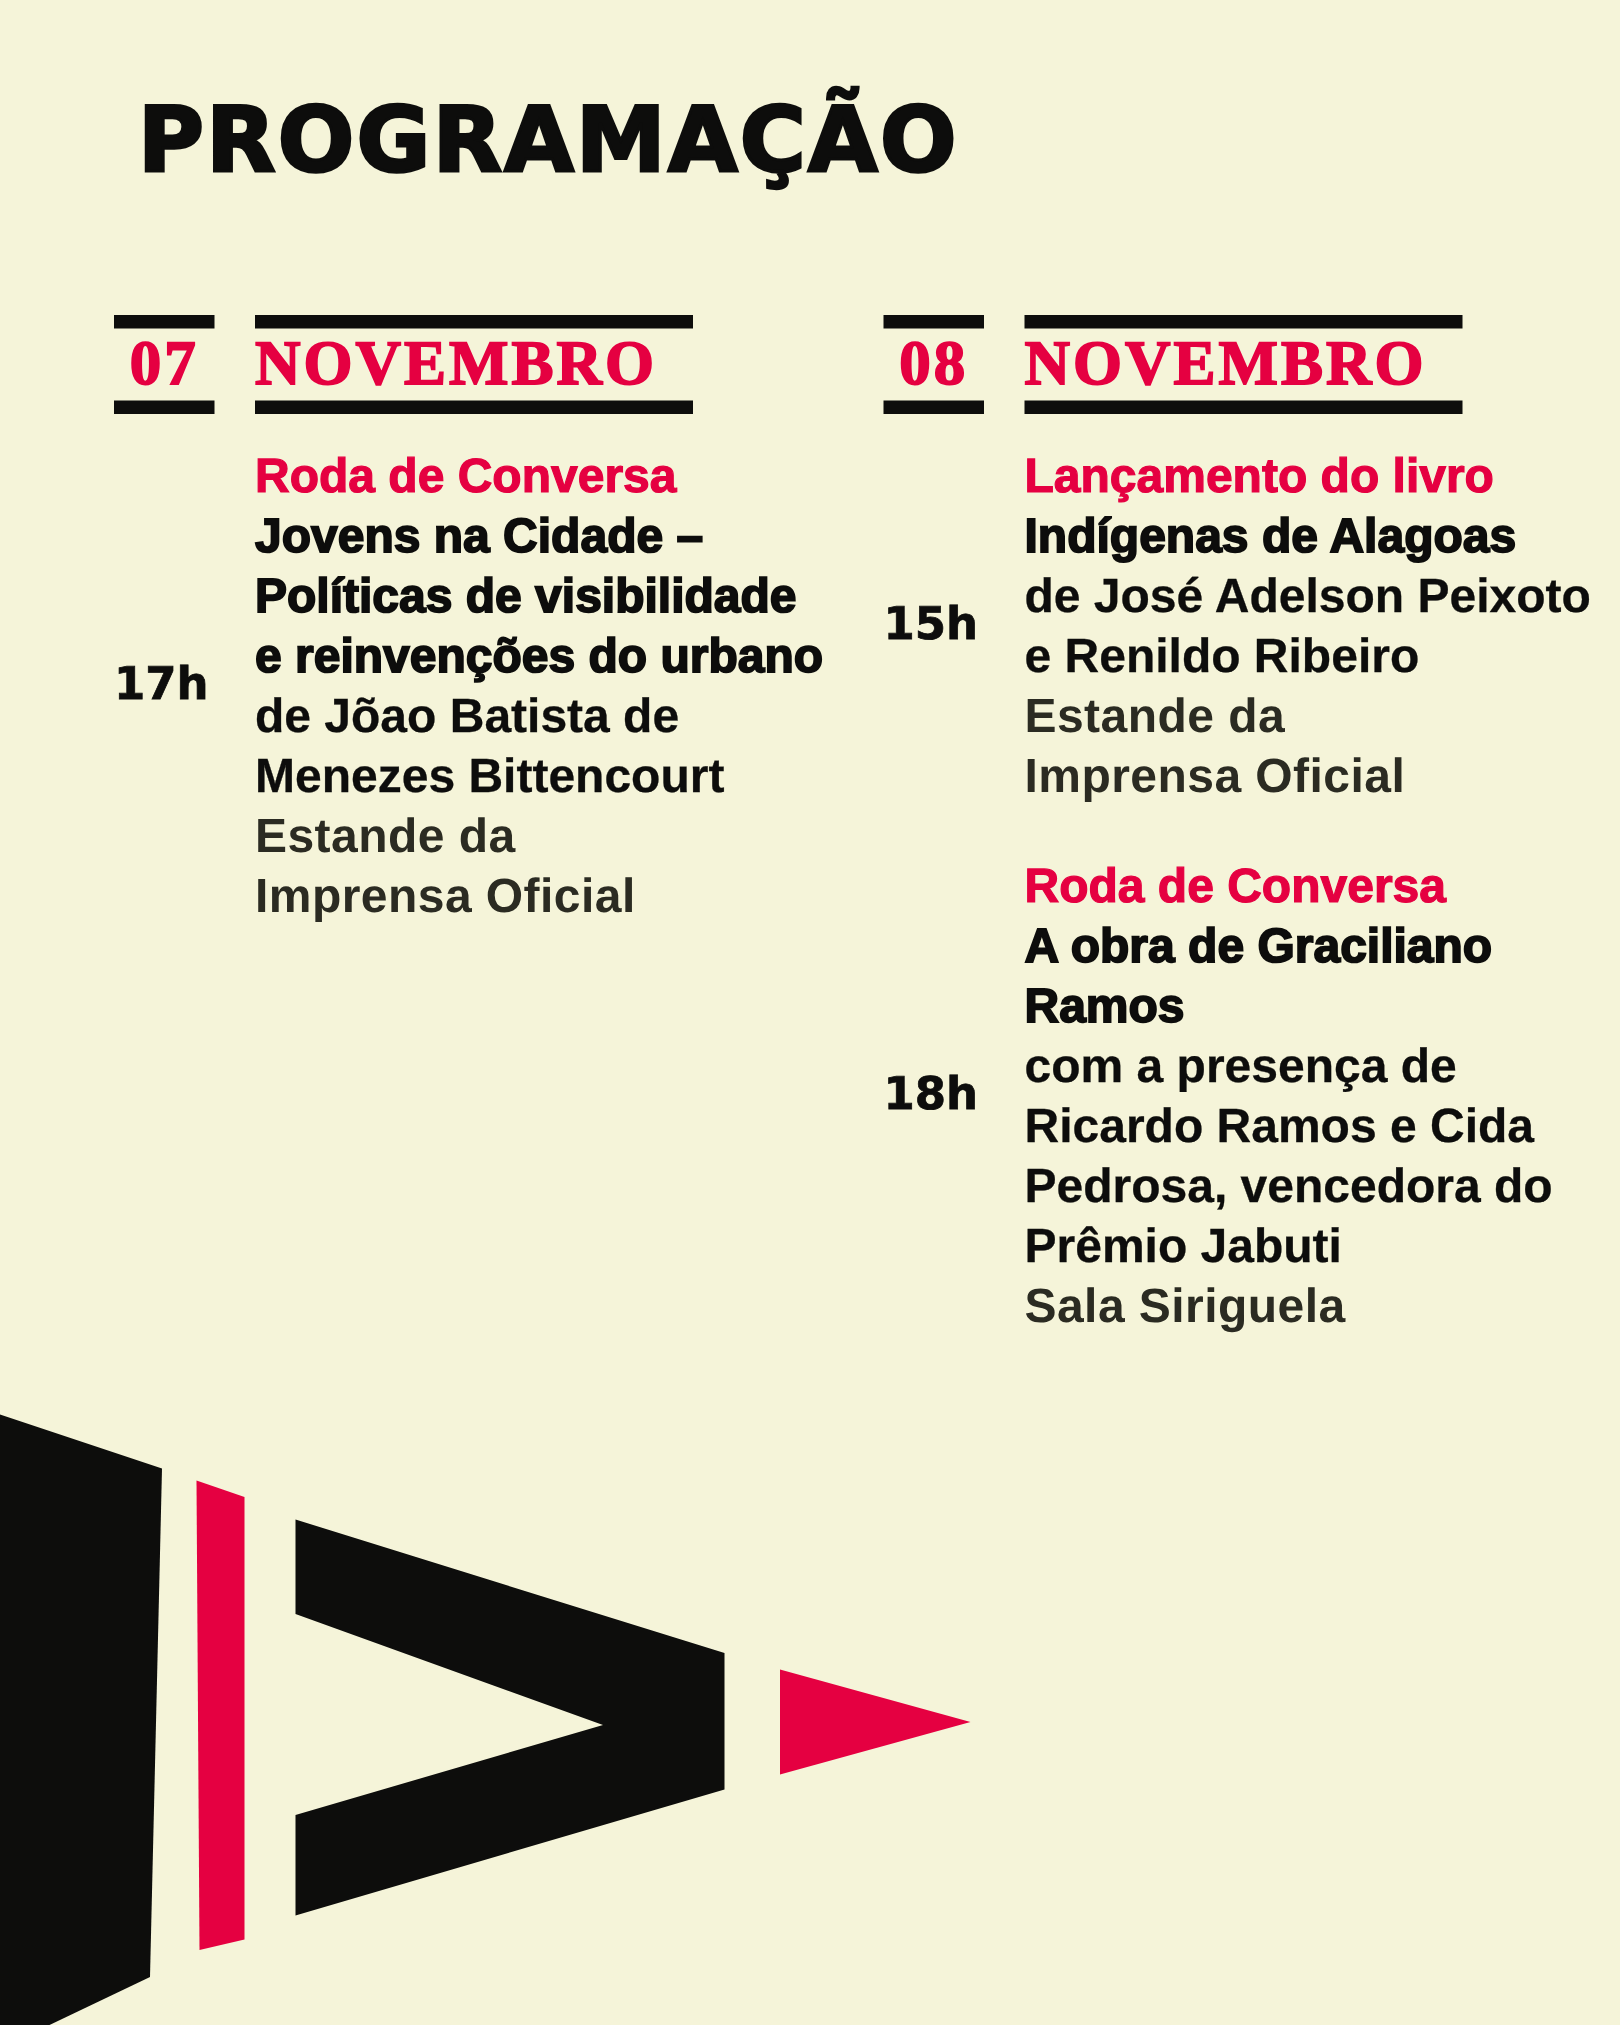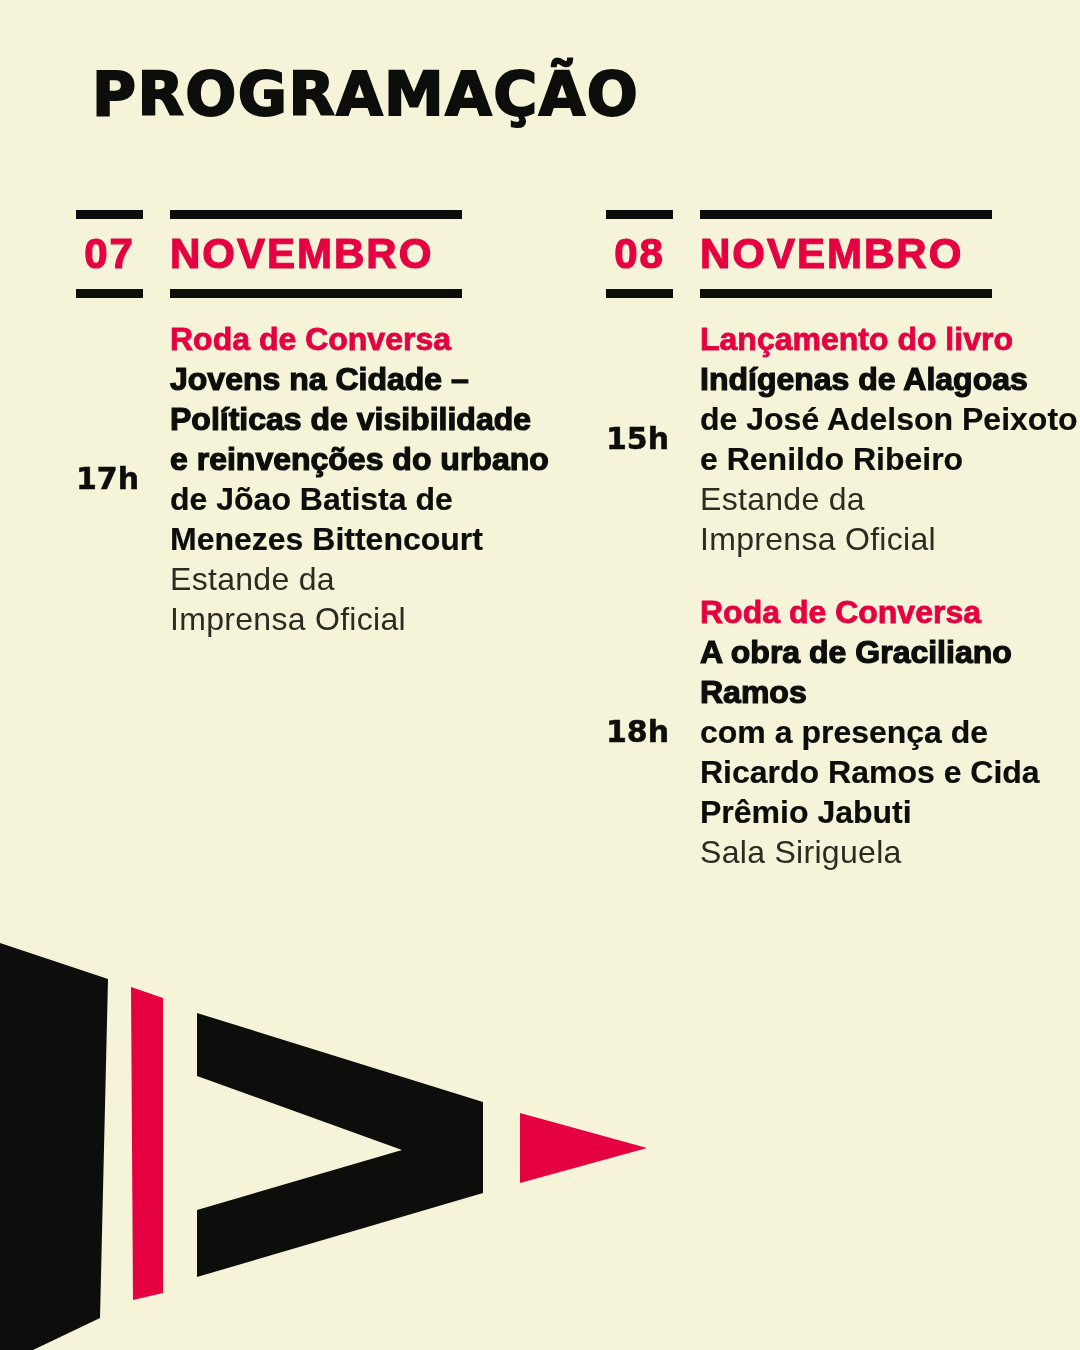--- a/index.html
+++ b/index.html
@@ -15,28 +15,28 @@
     position:absolute;left:92px;top:62px;margin:0;
     font-family:"DejaVu Sans",sans-serif;
     font-size:60px;line-height:64px;font-weight:700;
     letter-spacing:1.5px;
     color:var(--ink,#0d0d0c);
     -webkit-text-stroke:2px var(--ink,#0d0d0c);
     white-space:nowrap;
   }
   .day-column{position:absolute;top:210px;width:460px;}
   .day-column.col-0{left:76px;}
-  .day-column.col-1{left:606px;}
+  .day-column.col-1{left:589px;}
 
   .date-header{display:flex;gap:27px;}
   .dh-group{display:flex;flex-direction:column;}
   .dh-bar{height:9px;background:var(--ink,#0d0d0c);}
   .dh-text{
-    height:70px;display:flex;align-items:center;
-    font-family:Liberation Sans, sans-serif;
+    height:48px;display:flex;align-items:center;
+    font-family:Liberation Serif, serif;
     font-size:42px;font-weight:700;letter-spacing:2px;
     color:var(--accent,#e50041);
     -webkit-text-stroke:1.2px var(--accent,#e50041);
     white-space:nowrap;
   }
   .dh-group.day{width:67px;}
   .dh-group.day .dh-text{justify-content:center;}
   .dh-group.month{width:292px;}
 
   .events{padding-top:21px;}
@@ -61,21 +61,21 @@
   }
   .line.title{
     font-weight:700;
     -webkit-text-stroke:1.2px var(--ink,#0d0d0c);
   }
   .line.author{
     font-weight:700;
     -webkit-text-stroke:0.2px var(--ink,#0d0d0c);
   }
   .line.venue{
-    font-weight:400;color:#2b2b22;letter-spacing:0.3px;
+    font-weight:700;color:#2b2b22;letter-spacing:0.3px;
   }
   .deco{position:absolute;left:0;top:0;width:1080px;height:1350px;pointer-events:none;}
 </style>
 </head>
 <body>
 
 <div class="poster" style="--bg: #f5f4d9; --ink: #0d0d0c; --accent: #e50041;">
   <h1 class="page-title">PROGRAMAÇÃO</h1>
   <div id="columns">
       <div class="day-column col-0">
@@ -133,20 +133,21 @@
             </div>
           </div>
           <div class="event">
             <div class="time">18h</div>
             <div class="lines">
               <div class="line label">Roda de Conversa</div>
               <div class="line title">A obra de Graciliano</div>
               <div class="line title">Ramos</div>
               <div class="line author">com a presença de</div>
               <div class="line author">Ricardo Ramos e Cida</div>
+              <div class="line author">Pedrosa, vencedora do</div>
               <div class="line author">Prêmio Jabuti</div>
               <div class="line venue">Sala Siriguela</div>
             </div>
           </div>
         </div>
       </div>
     </div>
   <svg id="deco" class="deco" viewBox="0 0 1080 1350" xmlns="http://www.w3.org/2000/svg">
       <polygon points="0,943 108,979 100,1318 33,1350 0,1350" fill="#0d0d0c"></polygon>
       <polygon points="131,987 163,998 163,1293 133,1300" fill="#e50041"></polygon>

